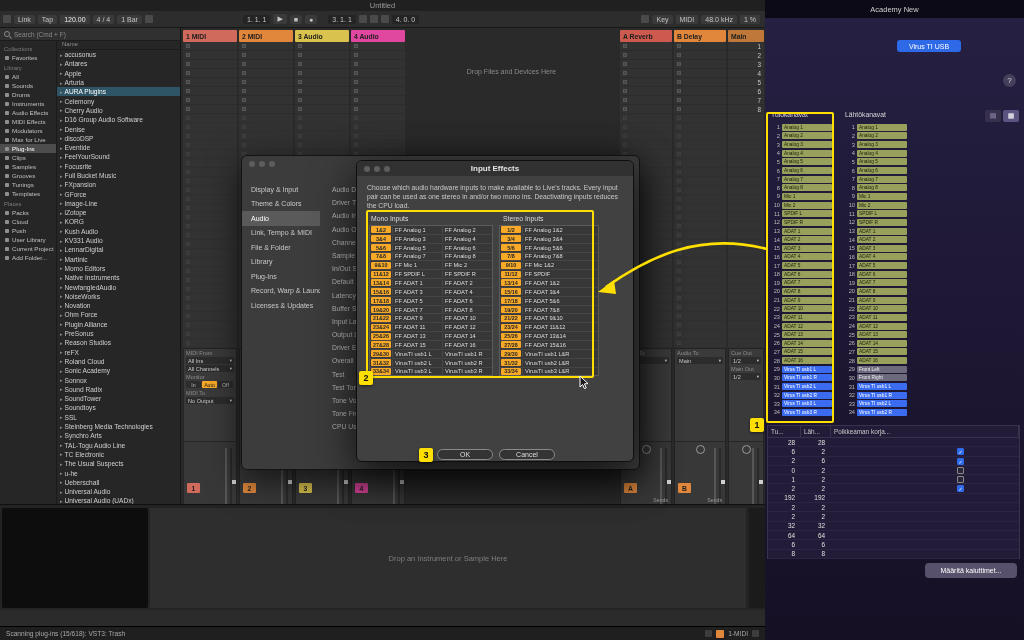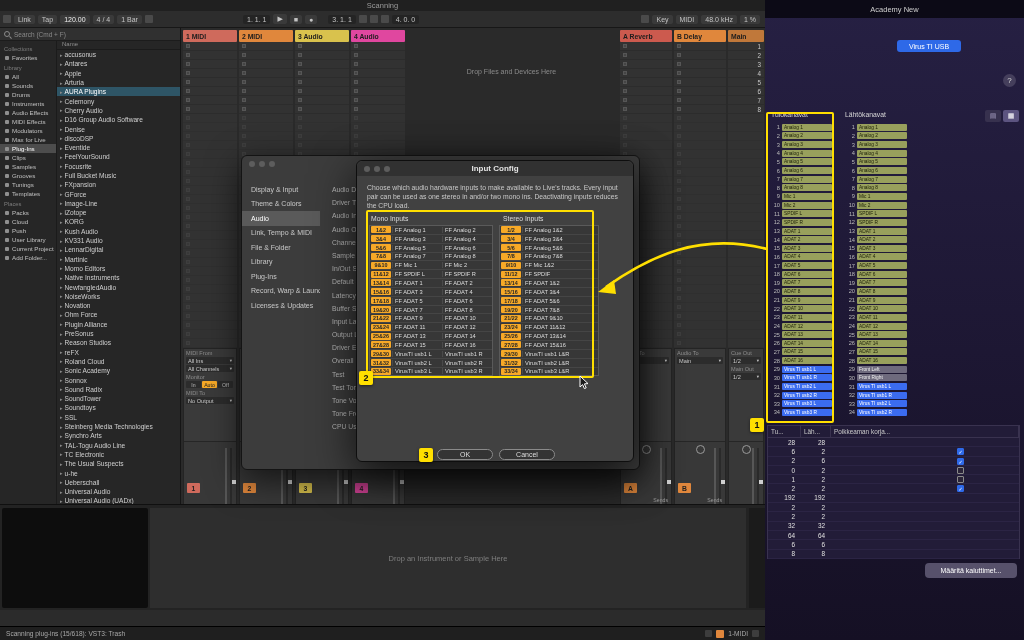--- a/index.html
+++ b/index.html
@@ -137,21 +137,21 @@
          box-shadow:0 1px 3px rgba(0,0,0,.5)}
   #overlay{position:absolute;left:0;top:0;width:1024px;height:640px;pointer-events:none}
 </style>
 </head>
 <body>
 
 <div id="root">
 
   <div id="ableton">
     <div id="titlebar">
-      <span>Scanning</span>
+      <span>Untitled</span>
     </div>
 
     <div id="transport">
       <div class="tico"></div>
       <div class="tseg">Link</div>
       <div class="tseg">Tap</div>
       <div class="tseg" style="color:#eee">120.00</div>
       <div class="tseg">4 / 4</div>
       <div class="tseg">1 Bar</div>
       <div class="tico"></div>
@@ -1374,21 +1374,21 @@
         <div class="pset">Tone Frequenc</div>
         <div class="pset">CPU Usage Sim</div>
       </div>
   </div>
 
   <div id="modal">
     <div id="modalbar">
       <div class="dot"></div>
       <div class="dot"></div>
       <div class="dot"></div>
-      <div id="modaltitle">Input Config</div>
+      <div id="modaltitle">Input Effects</div>
     </div>
     <div id="modaldesc">Choose which audio hardware inputs to make available to Live's tracks. Every input pair can be used as one stereo in and/or two mono ins.  Deactivating inputs reduces the CPU load.</div>
     <div class="ichead" style="left:14px;top:54px">Mono Inputs</div>
     <div class="ichead" style="left:146px;top:54px">Stereo Inputs</div>
     <div class="iclist" style="left:12px;width:124px" id="mono-list">
         <div class="icrow">
           <div class="icbtn">1&amp;2</div>
           <div class="iccell">FF Analog 1</div>
           <div class="iccell">FF Analog 2</div>
         </div>

